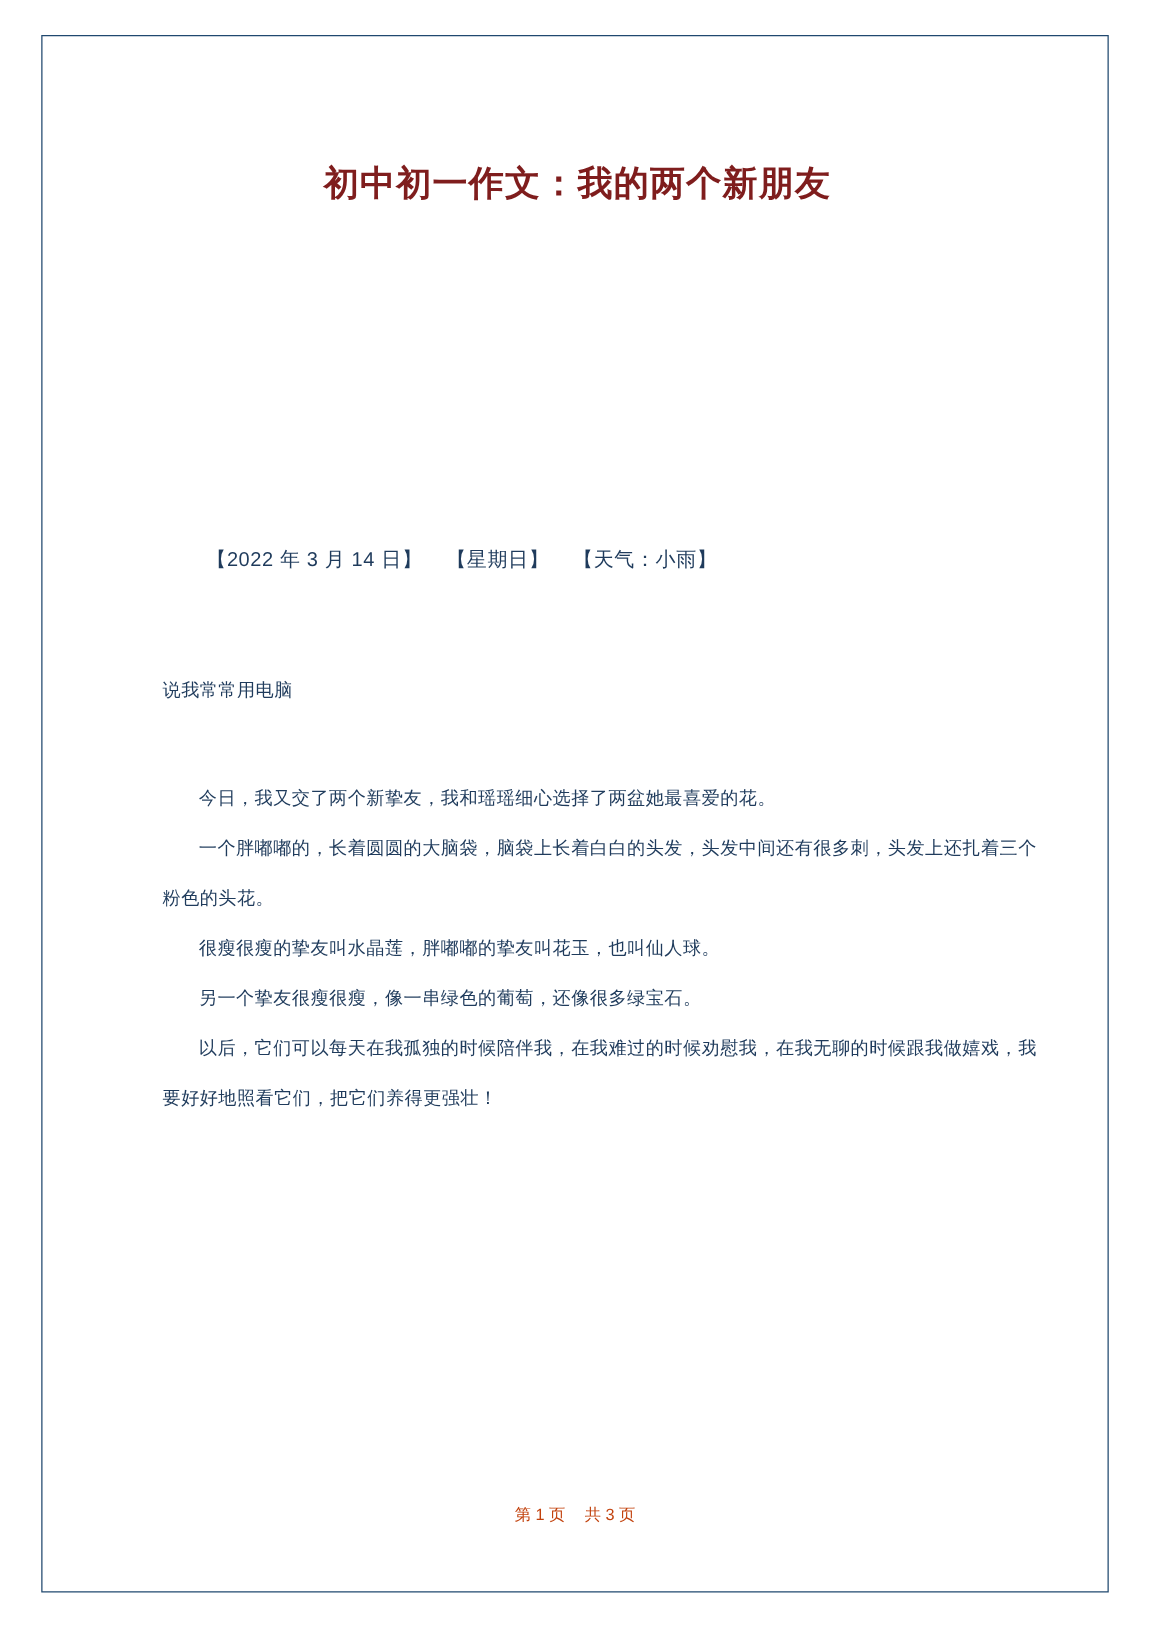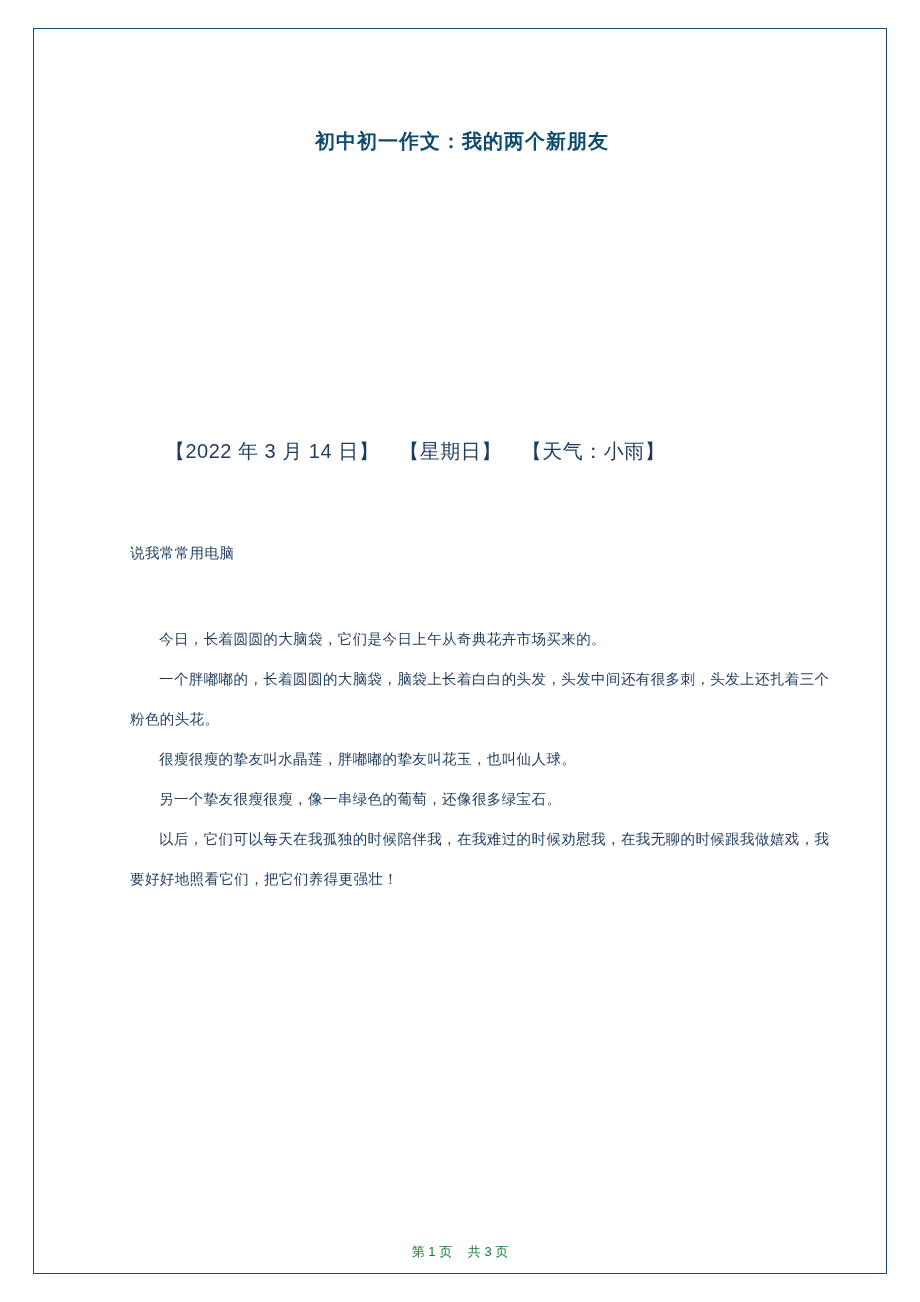--- a/index.html
+++ b/index.html
@@ -38,30 +38,30 @@
     height: 1246px;
     box-sizing: border-box;
     padding: 0 0;
   }
   .doc-title {
     position: absolute;
     left: 0;
     top: 100px;
     width: 858px;
     text-align: center;
-    font-size: 20px;
+    font-size: 28px;
     font-weight: bold;
     letter-spacing: 1px;
-    color: #0c4a6e;
+    color: #7f1d1d;
   }
   .meta-line {
     position: absolute;
     left: 132px;
     top: 410px;
-    font-size: 20px;
+    font-size: 16px;
     color: #1f3b5c;
     letter-spacing: 0.5px;
   }
   .meta-line span {
     margin-right: 14px;
   }
   .body-text {
     position: absolute;
     left: 97px;
     top: 505px;
@@ -80,22 +80,21 @@
   .p-gap {
     height: 46px;
   }
   .footer {
     position: absolute;
     left: 0;
     top: 1175px;
     width: 854px;
     text-align: center;
     font-size: 13px;
-    color: #15803d;
-    margin-top: 40px;
+    color: #c2410c;
   }
   .footer span {
     margin: 0 6px;
   }
 </style>
 </head>
 <body>
 
 <div class="page">
 
@@ -110,21 +109,21 @@
       <span>【星期日】</span>
       <span>【天气：小雨】</span>
     </div>
 
     <div class="body-text">
 
       <p>说我常常用电脑</p>
 
       <div class="p-gap"></div>
 
-      <p class="p-indent">今日，长着圆圆的大脑袋，它们是今日上午从奇典花卉市场买来的。</p>
+      <p class="p-indent">今日，我又交了两个新挚友，我和瑶瑶细心选择了两盆她最喜爱的花。</p>
       <p class="p-indent">一个胖嘟嘟的，长着圆圆的大脑袋，脑袋上长着白白的头发，头发中间还有很多刺，头发上还扎着三个粉色的头花。</p>
       <p class="p-indent">很瘦很瘦的挚友叫水晶莲，胖嘟嘟的挚友叫花玉，也叫仙人球。</p>
       <p class="p-indent">另一个挚友很瘦很瘦，像一串绿色的葡萄，还像很多绿宝石。</p>
       <p class="p-indent">以后，它们可以每天在我孤独的时候陪伴我，在我难过的时候劝慰我，在我无聊的时候跟我做嬉戏，我要好好地照看它们，把它们养得更强壮！</p>
 
       <div class="p-gap"></div>
 
 
     </div>
 

